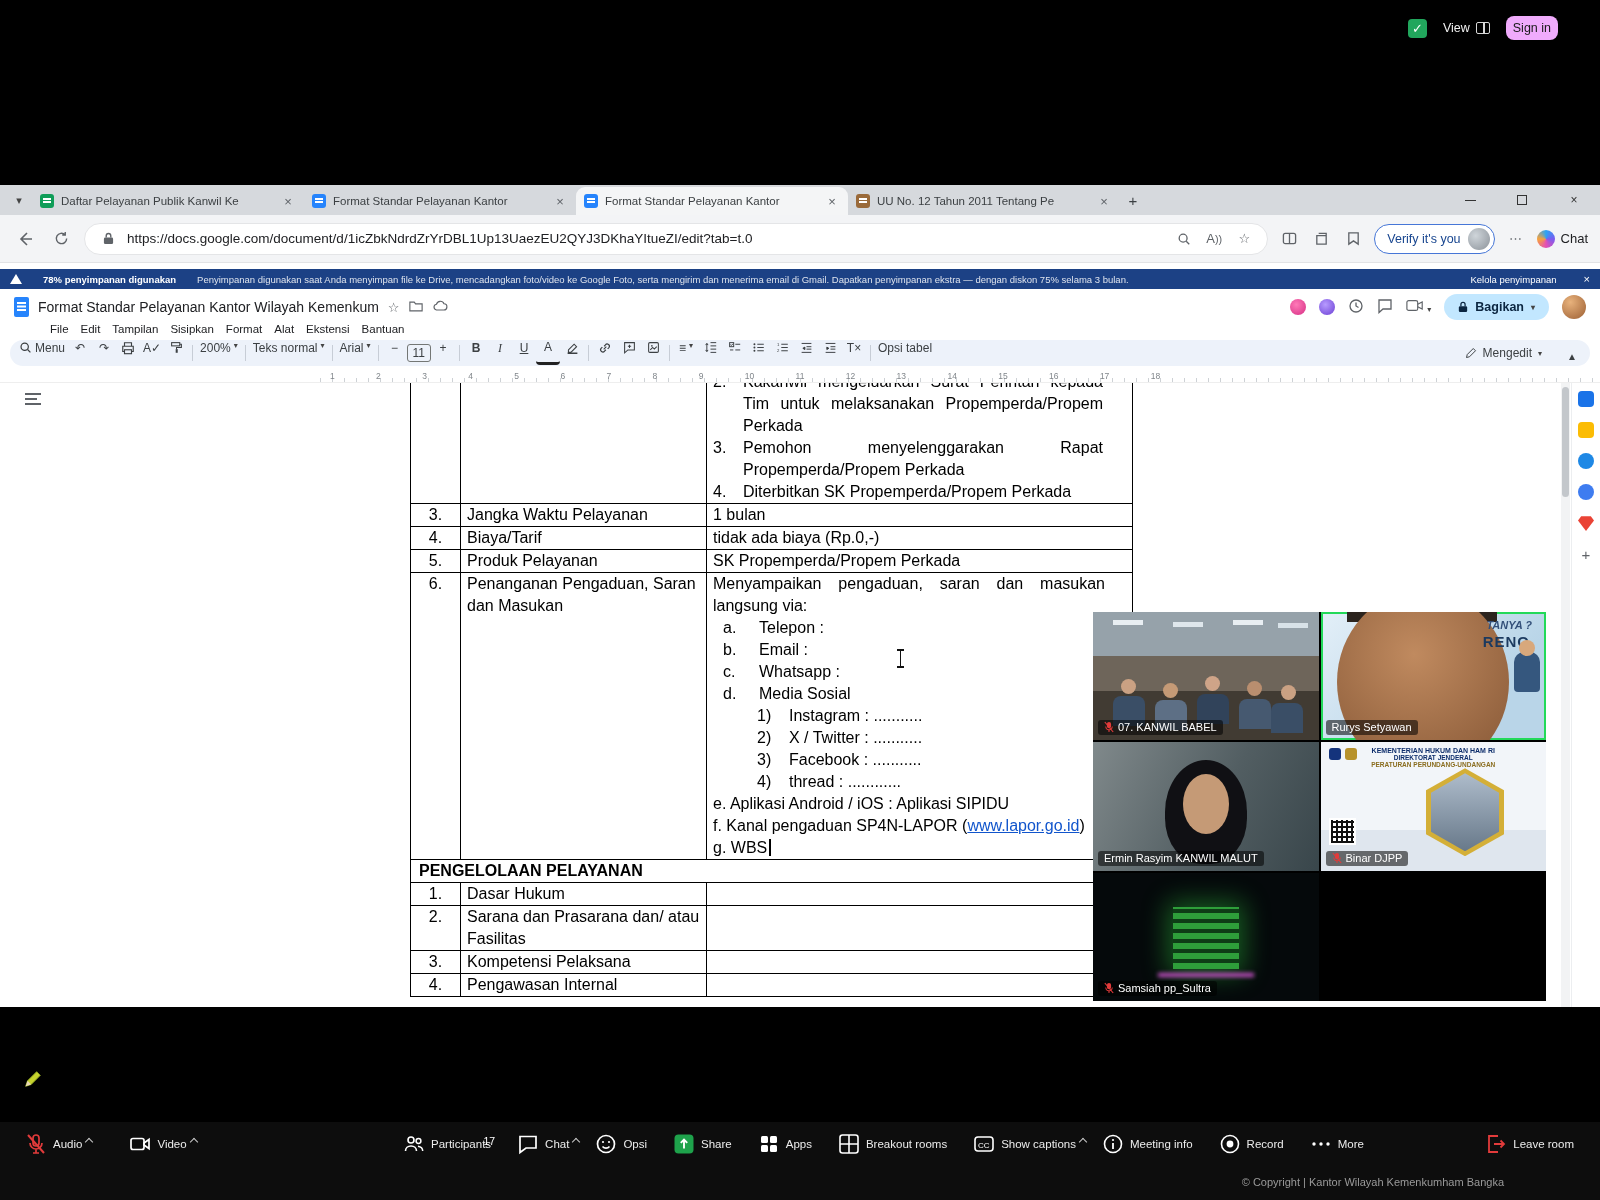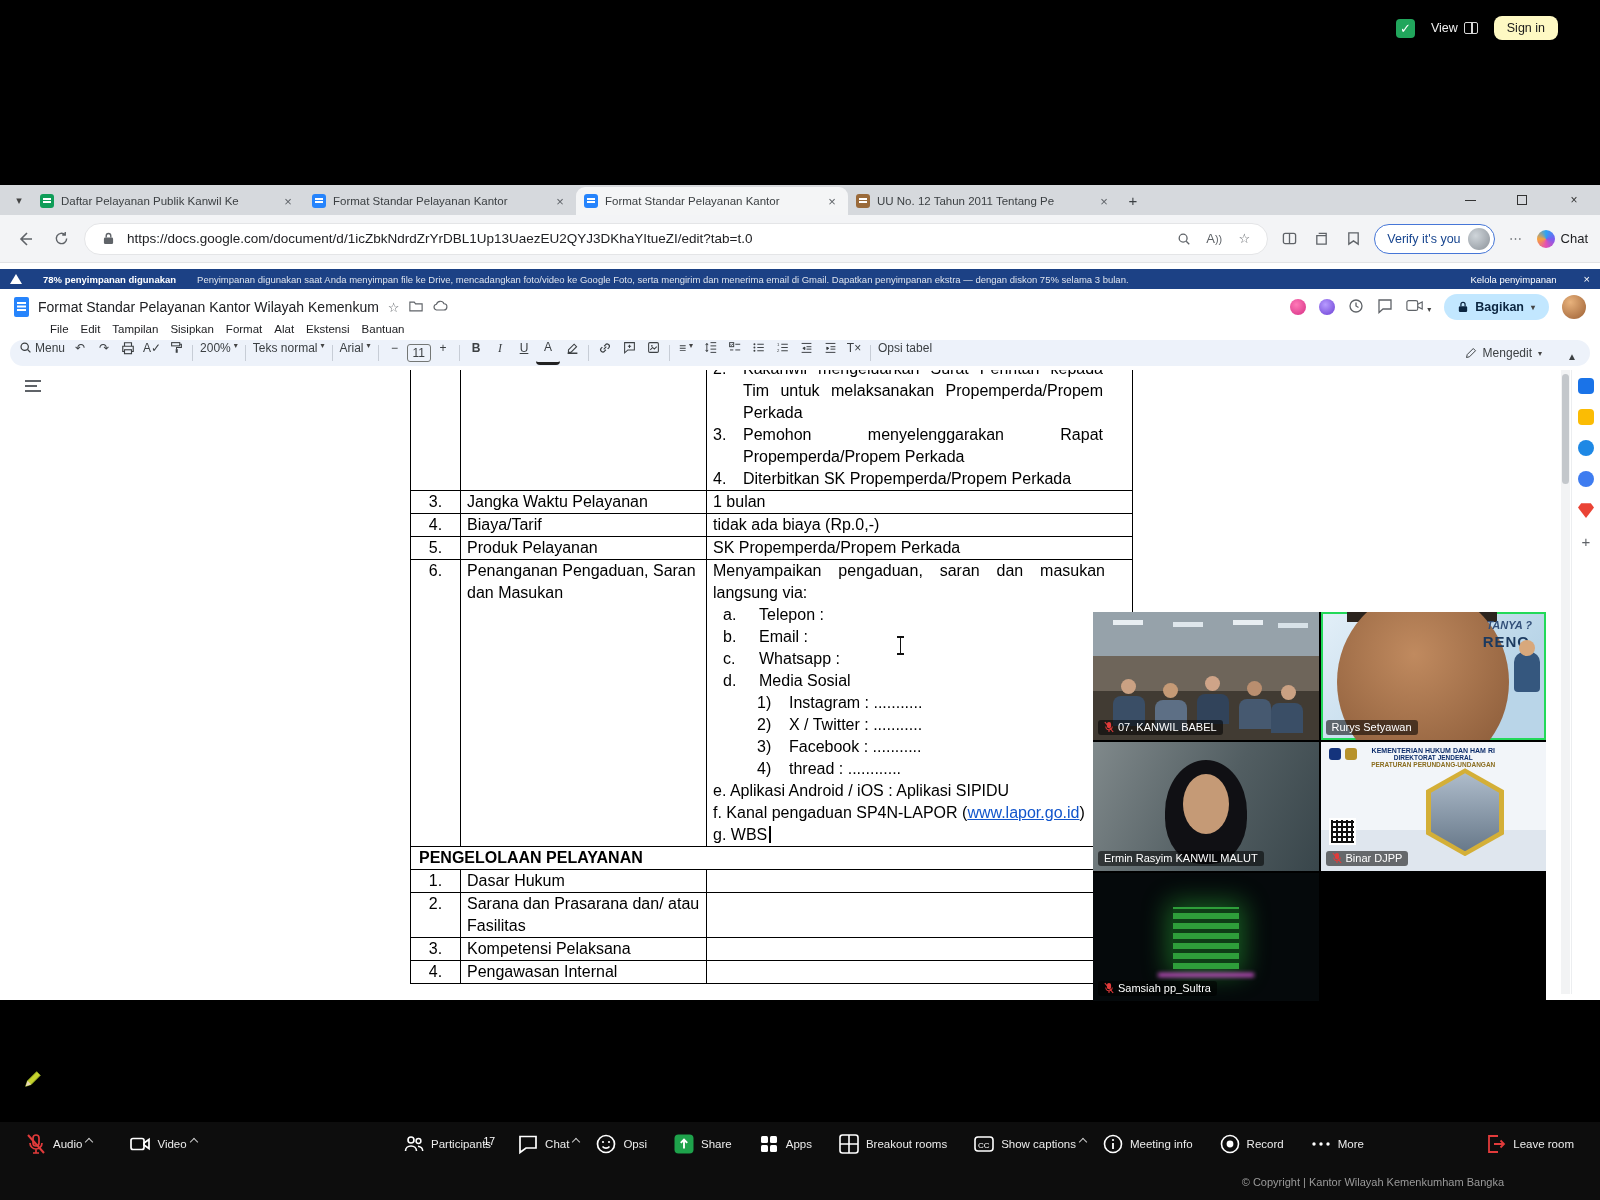--- a/index.html
+++ b/index.html
@@ -5,21 +5,21 @@
   * { box-sizing: border-box; margin: 0; padding: 0; }
   html,body { width:1600px; height:1200px; }
   body { position:relative; background:#000; font-family:"Liberation Sans", sans-serif; overflow:hidden; }
 
   
   #zoom-top { position:absolute; top:16px; right:42px; display:flex; align-items:center; gap:16px; z-index:50; }
   .shield { width:19px; height:19px; border-radius:4px; background:#21a65c; color:#fff; font-size:13px; display:flex; align-items:center; justify-content:center; }
   .view-btn { display:flex; align-items:center; gap:6px; color:#f0f0f0; font-size:12.5px; }
   .grid-ic { width:14px; height:12px; border:1.4px solid #d8d8d8; border-radius:2px; position:relative; }
   .grid-ic:before { content:""; position:absolute; left:55%; top:0; bottom:0; width:1.4px; background:#d8d8d8; }
-  .signin-btn { background:#fef9c3; color:#1a1a1a; font-size:12.5px; padding:5px 13px; border-radius:8px; }
+  .signin-btn { background:#f0abfc; color:#1a1a1a; font-size:12.5px; padding:5px 7px; border-radius:8px; }
 
   
   #browser { position:absolute; top:185px; left:0; width:1600px; height:815px; background:#fff; }
 
   .tabstrip { height:30px; background:#d6d9dd; display:flex; align-items:flex-end; padding-left:6px; }
   .tabsearch { width:26px; height:26px; display:flex; align-items:center; justify-content:center; color:#444; font-size:11px; align-self:center; }
   .tab { width:272px; height:28px; display:flex; align-items:center; gap:7px; padding:0 8px; font-size:11.5px; color:#3c4043; border-radius:9px 9px 0 0; position:relative; }
   .tab.active { background:#f4f5f6; }
   .tab .title { flex:1; white-space:nowrap; overflow:hidden; }
   .tab .close { color:#5f6368; font-size:13px; width:16px; text-align:center; }
@@ -455,20 +455,23 @@
         <svg width="12" height="12" viewBox="0 0 16 16">
             <path d="M2 14l1-4 8-8 3 3-8 8z" stroke="#3c4043" stroke-width="1.3" fill="none"></path>
           </svg>
         <span>Mengedit</span>
         <span class="caret">▾</span>
       </span>
       <span class="tbi" style="transform:rotate(180deg);">▾</span>
     </div>
   </div>
 
+  <div class="ruler">
+    <span class="nums">1 2 3 4 5 6 7 8 9 10 11 12 13 14 15 16 17 18</span>
+  </div>
 
   <div class="canvas">
     <span class="outline-ic"></span>
 
     <div class="docwrap">
       <table class="doc">
         <colgroup>
             <col style="width:50px">
             <col style="width:246px">
             <col style="width:426px">

